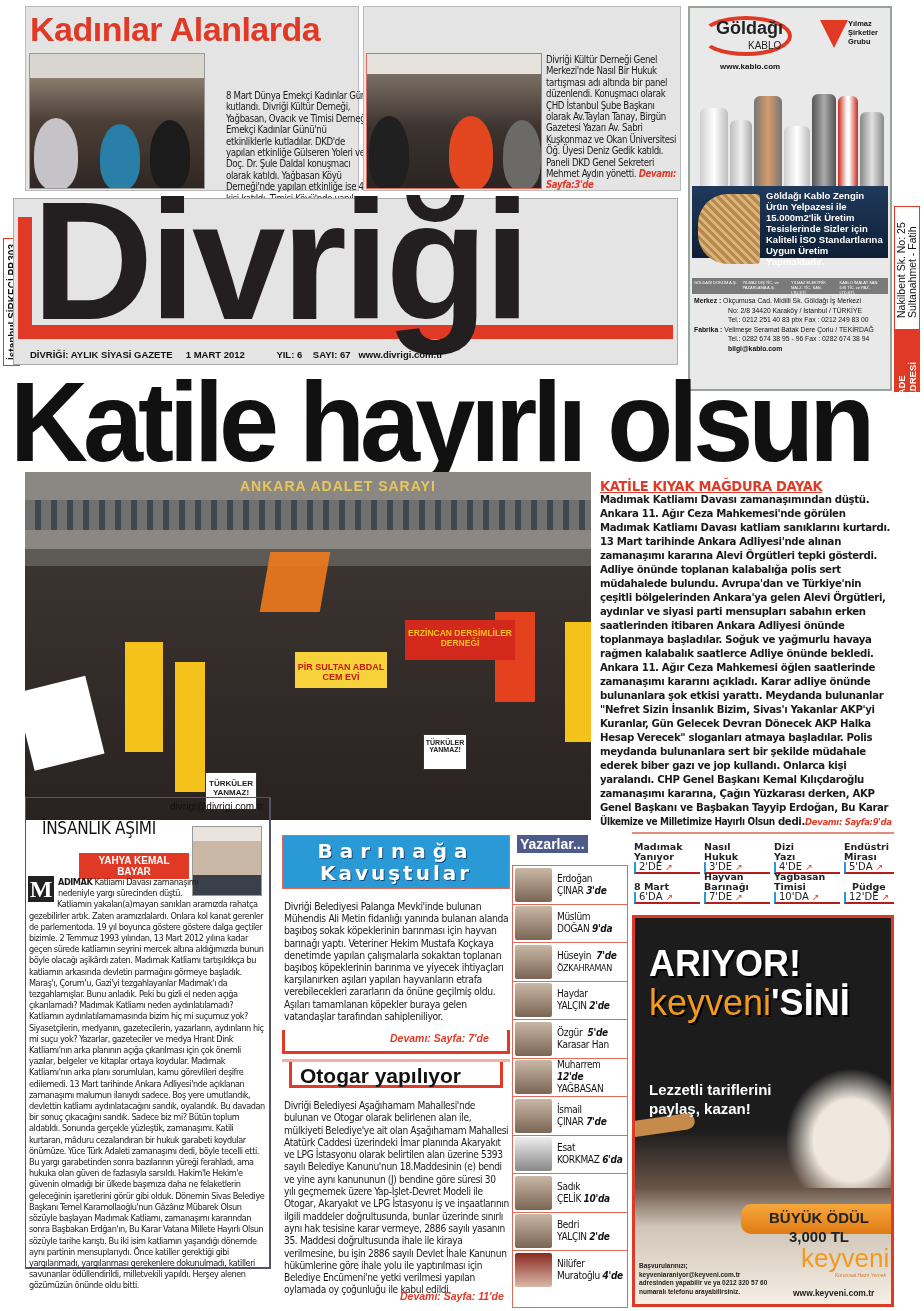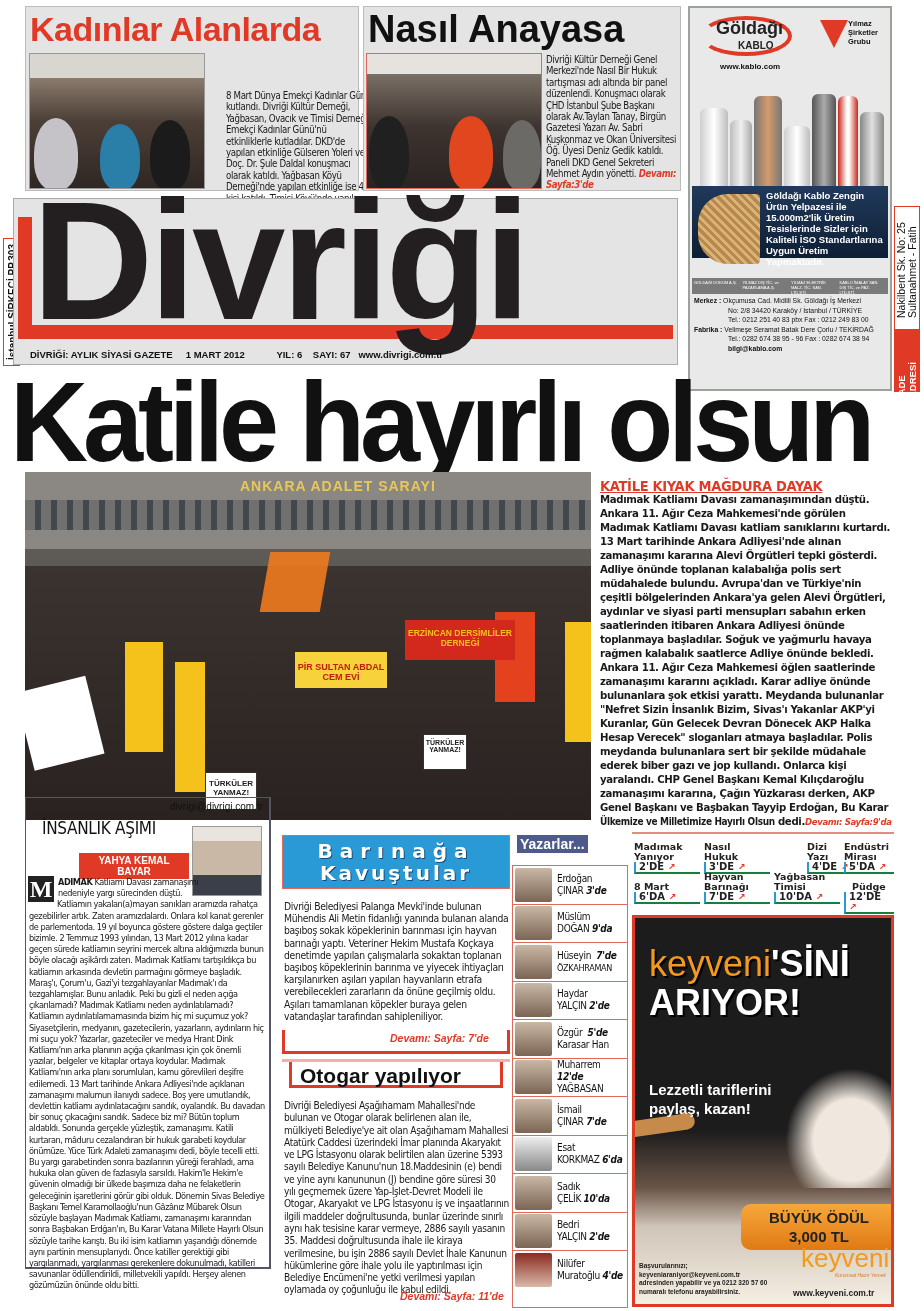--- a/index.html
+++ b/index.html
@@ -19,56 +19,55 @@
 .adpanel{background:linear-gradient(180deg,#203a5c,#0e1e34);color:#fff}
 .iade{background:#e03a26;color:#fff}
 .masthead{position:absolute;background:#e4e4e4;border:1px solid #aaa}
 .dots{font-family:"Liberation Sans",sans-serif;font-weight:bold;font-size:10px}
 .sidebar-col{position:absolute;border:1px solid #e06a5a}
 .author-row{display:flex;border-bottom:1px solid #e06a5a;height:38.5px;align-items:center}
 .author-row .pic{width:37px;height:34px;margin:2px;background:linear-gradient(180deg,#c9b8a5,#7b6554);border-radius:2px;flex:none}
 .author-row .nm{font-family:"DejaVu Sans Condensed","DejaVu Sans",sans-serif;font-size:10px;line-height:12px;letter-spacing:-0.3px;padding-left:3px}
 .author-row .pg{font-style:italic;font-weight:bold}
 .idx{position:absolute;font-family:"DejaVu Sans",sans-serif;font-size:9.5px;line-height:10px;font-weight:bold;color:#222}
-.idx .pg{font-weight:bold;font-size:10px;border-left:2px solid #2a9ad6;border-bottom:2px solid #15803d;padding:0 3px;display:block;width:66px}
+.idx .pg{font-weight:normal;font-size:10px;border-left:2px solid #2a9ad6;border-bottom:2px solid #b91c1c;padding:0 3px;display:block;width:66px}
 .idx .arr{color:#e03a26;font-size:9px}
 </style>
 </head>
 <body>
 
 <div class="box" style="left:25px;top:6px;width:334px;height:185px;">
   <div class="hdr-red abs" style="left:4px;top:2px;font-size:34px;line-height:40px;">Kadınlar Alanlarda</div>
   <div class="photo crowd1" style="left:3px;top:46px;width:176px;height:136px;border:1px solid #999;">
     <div class="person" style="left:70px;top:70px;width:40px;height:66px;background:#2a7fa8"></div>
     <div class="person" style="left:120px;top:66px;width:40px;height:70px;background:#1b1b1b"></div>
     <div class="person" style="left:4px;top:64px;width:44px;height:72px;background:#c5c3c7"></div>
   </div>
   <div class="txt abs" style="left:200px;top:47px;width:148px;font-size:9.6px;line-height:11.4px;margin-top:36px;">
     <span>8 Mart Dünya Emekçi Kadınlar Günü kutlandı. Divriği Kültür Derneği, Yağbasan, Ovacık ve Timisi Derneği Emekçi Kadınlar Günü'nü etkinliklerle kutladılar. DKD'de yapılan etkinliğe Gülseren Yoleri ve Doç. Dr. Şule Daldal konuşmacı olarak katıldı. Yağbasan Köyü Derneği'nde yapılan etkinliğe ise 400 kişi katıldı. Timisi Köyü'nde yapılan kutlamaya Ataşehir Belediyesi Meclis Üyesi Av. Vecihe Tunca katıldı.</span>
     <span class="cont">Dev:Sayfa: 6, 8, 10'da</span>
   </div>
 </div>
 
 <div class="box" style="left:363px;top:6px;width:318px;height:185px;">
-  <div class="hdr-blk abs" style="left:4px;top:0px;font-size:38px;line-height:44px;">Nasıl Anayasa</div>
   <div class="photo crowd2" style="left:2px;top:46px;width:176px;height:136px;border:1px solid #e06a5a;">
     <div class="person" style="left:82px;top:62px;width:44px;height:74px;background:#e2461e"></div>
     <div class="person" style="left:136px;top:66px;width:38px;height:70px;background:#6c6a66"></div>
     <div class="person" style="left:2px;top:62px;width:40px;height:74px;background:#202020"></div>
   </div>
   <div class="txt abs" style="left:182px;top:47px;width:134px;font-size:9.6px;line-height:11.4px;">
     <span>Divriği Kültür Derneği Genel Merkezi'nde Nasıl Bir Hukuk tartışması adı altında bir panel düzenlendi. Konuşmacı olarak ÇHD İstanbul Şube Başkanı olarak Av.Taylan Tanay, Birgün Gazetesi Yazarı Av. Sabri Kuşkonmaz ve Okan Üniversitesi Öğ. Üyesi Deniz Gedik katıldı. Paneli DKD Genel Sekreteri Mehmet Aydın yönetti.</span>
     <span class="cont">Devamı: Sayfa:3'de</span>
   </div>
 </div>
 
 <div class="abs ad1" style="left:688px;top:6px;width:204px;height:385px;">
   <div class="abs" style="left:10px;top:8px;width:92px;height:40px;border:4px solid #e03a26;border-radius:50%;border-left-color:transparent;border-bottom-color:#e03a26;"></div>
   <div class="abs" style="left:26px;top:10px;font-weight:900;font-size:18px;color:#222;">Göldağı</div>
-  <div class="abs" style="left:48px;top:32px;font-weight:700;font-size:10px;color:#222;">KABLO</div>
+  <div class="abs" style="left:58px;top:32px;font-weight:400;font-size:10px;color:#222;">KABLO</div>
   <div class="abs" style="left:130px;top:12px;width:0;height:0;border-left:14px solid transparent;border-right:14px solid transparent;border-top:28px solid #e03a26;"></div>
   <div class="abs dots" style="left:158px;top:11px;font-size:7.5px;line-height:9px;">
     <div>Yılmaz</div>
       <div>Şirketler</div>
       <div>Grubu</div>
   </div>
   <div class="abs" style="left:30px;top:54px;font-size:8px;font-weight:bold;">www.kablo.com</div>
 
   <div class="cable" style="left:10px;top:100px;width:28px;height:85px;background:linear-gradient(90deg,#cfcfcf,#fff,#bdbdbd)"></div>
   <div class="cable" style="left:40px;top:112px;width:22px;height:73px;background:linear-gradient(90deg,#bdbdbd,#f0f0f0,#aaa)"></div>
@@ -258,21 +257,21 @@
 
 <div class="abs" style="left:632px;top:832px;width:262px;height:2px;background:#e68a7a;"></div>
 <div class="idx" style="left:634px;top:842px;">
     <div style="width:60px">Madımak Yanıyor</div>
     <span class="pg"><span>2'DE</span> <span class="arr">↗</span></span>
   </div>
 <div class="idx" style="left:704px;top:842px;">
     <div style="width:40px">Nasıl Hukuk</div>
     <span class="pg"><span>3'DE</span> <span class="arr">↗</span></span>
   </div>
-<div class="idx" style="left:774px;top:842px;margin-left:33px;">
+<div class="idx" style="left:774px;top:842px;">
     <div style="width:40px">Dizi Yazı</div>
     <span class="pg"><span>4'DE</span> <span class="arr">↗</span></span>
   </div>
 <div class="idx" style="left:844px;top:842px;">
     <div style="width:50px">Endüstri Mirası</div>
     <span class="pg" style="width:50px"><span>5'DA</span> <span class="arr">↗</span></span>
   </div>
 <div class="idx" style="left:634px;top:876px;">
     <div style="width:60px;padding-top:6px;">8 Mart</div>
     <span class="pg"><span>6'DA</span> <span class="arr">↗</span></span>
@@ -287,28 +286,28 @@
   </div>
 <div class="idx" style="left:844px;top:876px;">
     <div style="width:50px;padding-top:6px;padding-left:8px">Püdge</div>
     <span class="pg" style="width:50px"><span>12'DE</span> <span class="arr">↗</span></span>
   </div>
 
 <div class="abs" style="left:632px;top:915px;width:262px;height:392px;border:3px solid #e03a26;background:linear-gradient(180deg,#1c1c1c 0 55%,#6a5648 70%,#cfc5b8 80%,#f6efe4 100%);overflow:hidden;">
   <div class="abs" style="left:150px;top:150px;width:110px;height:120px;background:radial-gradient(ellipse at 60% 60%,#f0e8de 0 40%,transparent 70%);"></div>
   <div class="abs" style="left:-20px;top:200px;width:80px;height:16px;background:#c68b4a;border-radius:8px;transform:rotate(-8deg);"></div>
   <div class="abs" style="left:14px;top:26px;font-weight:900;color:#fff;font-size:36px;line-height:39px;text-shadow:2px 2px 0 #000;">
+    <div>ARIYOR!</div>
     <div><span style="color:#f39a1e;font-weight:normal">keyveni</span><span>'SİNİ</span></div>
-    <div>ARIYOR!</div>
   </div>
   <div class="abs" style="left:14px;top:162px;color:#fff;font-size:15px;line-height:19px;font-weight:bold;">
     <div>Lezzetli tariflerini</div>
       <div>paylaş, kazan!</div>
   </div>
-  <div class="abs" style="left:106px;top:286px;width:156px;height:46px;background:linear-gradient(180deg,#f6a73a,#e07a14);border-radius:10px 0 0 10px;text-align:center;color:#222;font-weight:900;font-size:15px;line-height:19px;padding-top:4px;">
+  <div class="abs" style="left:106px;top:286px;width:156px;height:30px;background:linear-gradient(180deg,#f6a73a,#e07a14);border-radius:10px 0 0 10px;text-align:center;color:#222;font-weight:900;font-size:15px;line-height:19px;padding-top:4px;">
     <div>BÜYÜK ÖDÜL</div>
       <div>3,000 TL</div>
   </div>
   <div class="abs" style="left:4px;top:344px;font-size:6.5px;line-height:8.5px;font-weight:bold;color:#222;">
     <div>Başvurularınızı;</div>
     <div>keyveniaraniyor@keyveni.com.tr</div>
     <div>adresinden yapabilir ve ya 0212 320 57 60</div>
     <div>numaralı telefonu arayabilirsiniz.</div>
   </div>
   <div class="abs" style="left:166px;top:326px;color:#f39a1e;font-size:26px;line-height:28px;">keyveni</div>

